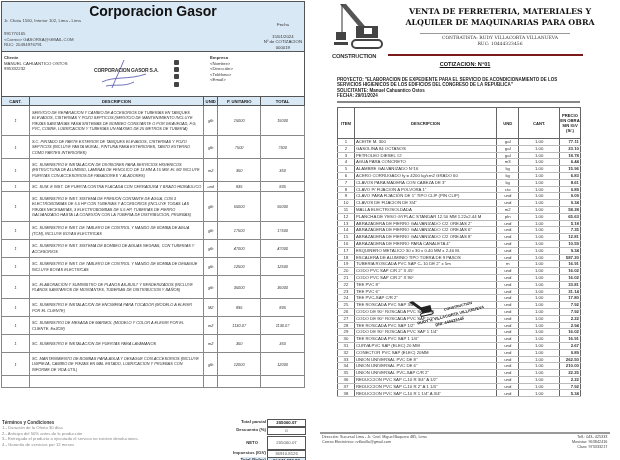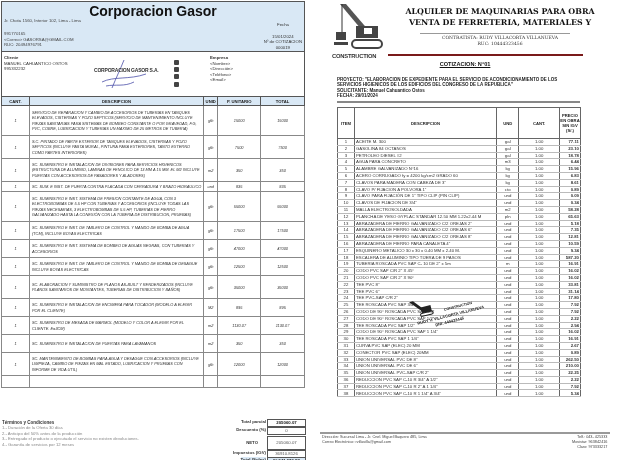--- a/index.html
+++ b/index.html
@@ -258,22 +258,22 @@
     <path d="M10 2 L16 2 L40 30 L36 33 Z" fill="#555"></path>
     <line x1="12" y1="2" x2="12" y2="30" stroke="#333" stroke-width="1"></line>
     <rect x="6" y="30" width="10" height="8" fill="#444"></rect>
     <rect x="26" y="24" width="22" height="12" fill="#444"></rect>
     <rect x="34" y="26" width="8" height="6" fill="#fff"></rect>
     <rect x="22" y="38" width="30" height="8" rx="4" fill="#fff" stroke="#444" stroke-width="2"></rect>
     <rect x="4" y="40" width="14" height="3" fill="#444"></rect>
   </svg>
   <div class="constr">CONSTRUCTION</div>
   <div class="rtitle">
+    <div>VENTA DE FERRETERIA, MATERIALES Y</div>
     <div>ALQUILER DE MAQUINARIAS PARA OBRA</div>
-    <div>VENTA DE FERRETERIA, MATERIALES Y</div>
   </div>
   <div class="rline1"></div>
   <div class="rcontr">
     <div>CONTRATISTA: RUDY VILLACORTA VILLANUEVA</div>
     <div>RUC: 10444323456</div>
   </div>
   <div class="rline2"></div>
   <div class="cotiz">COTIZACION: N°01</div>
   <div class="proj">
     <div>PROYECTO: "ELABORACION DE EXPEDIENTE PARA EL SERVICIO DE ACONDICIONAMIENTO DE LOS SERVICIOS HIGIENICOS DE LOS EDIFICIOS DEL CONGRESO DE LA REPUBLICA"</div>

